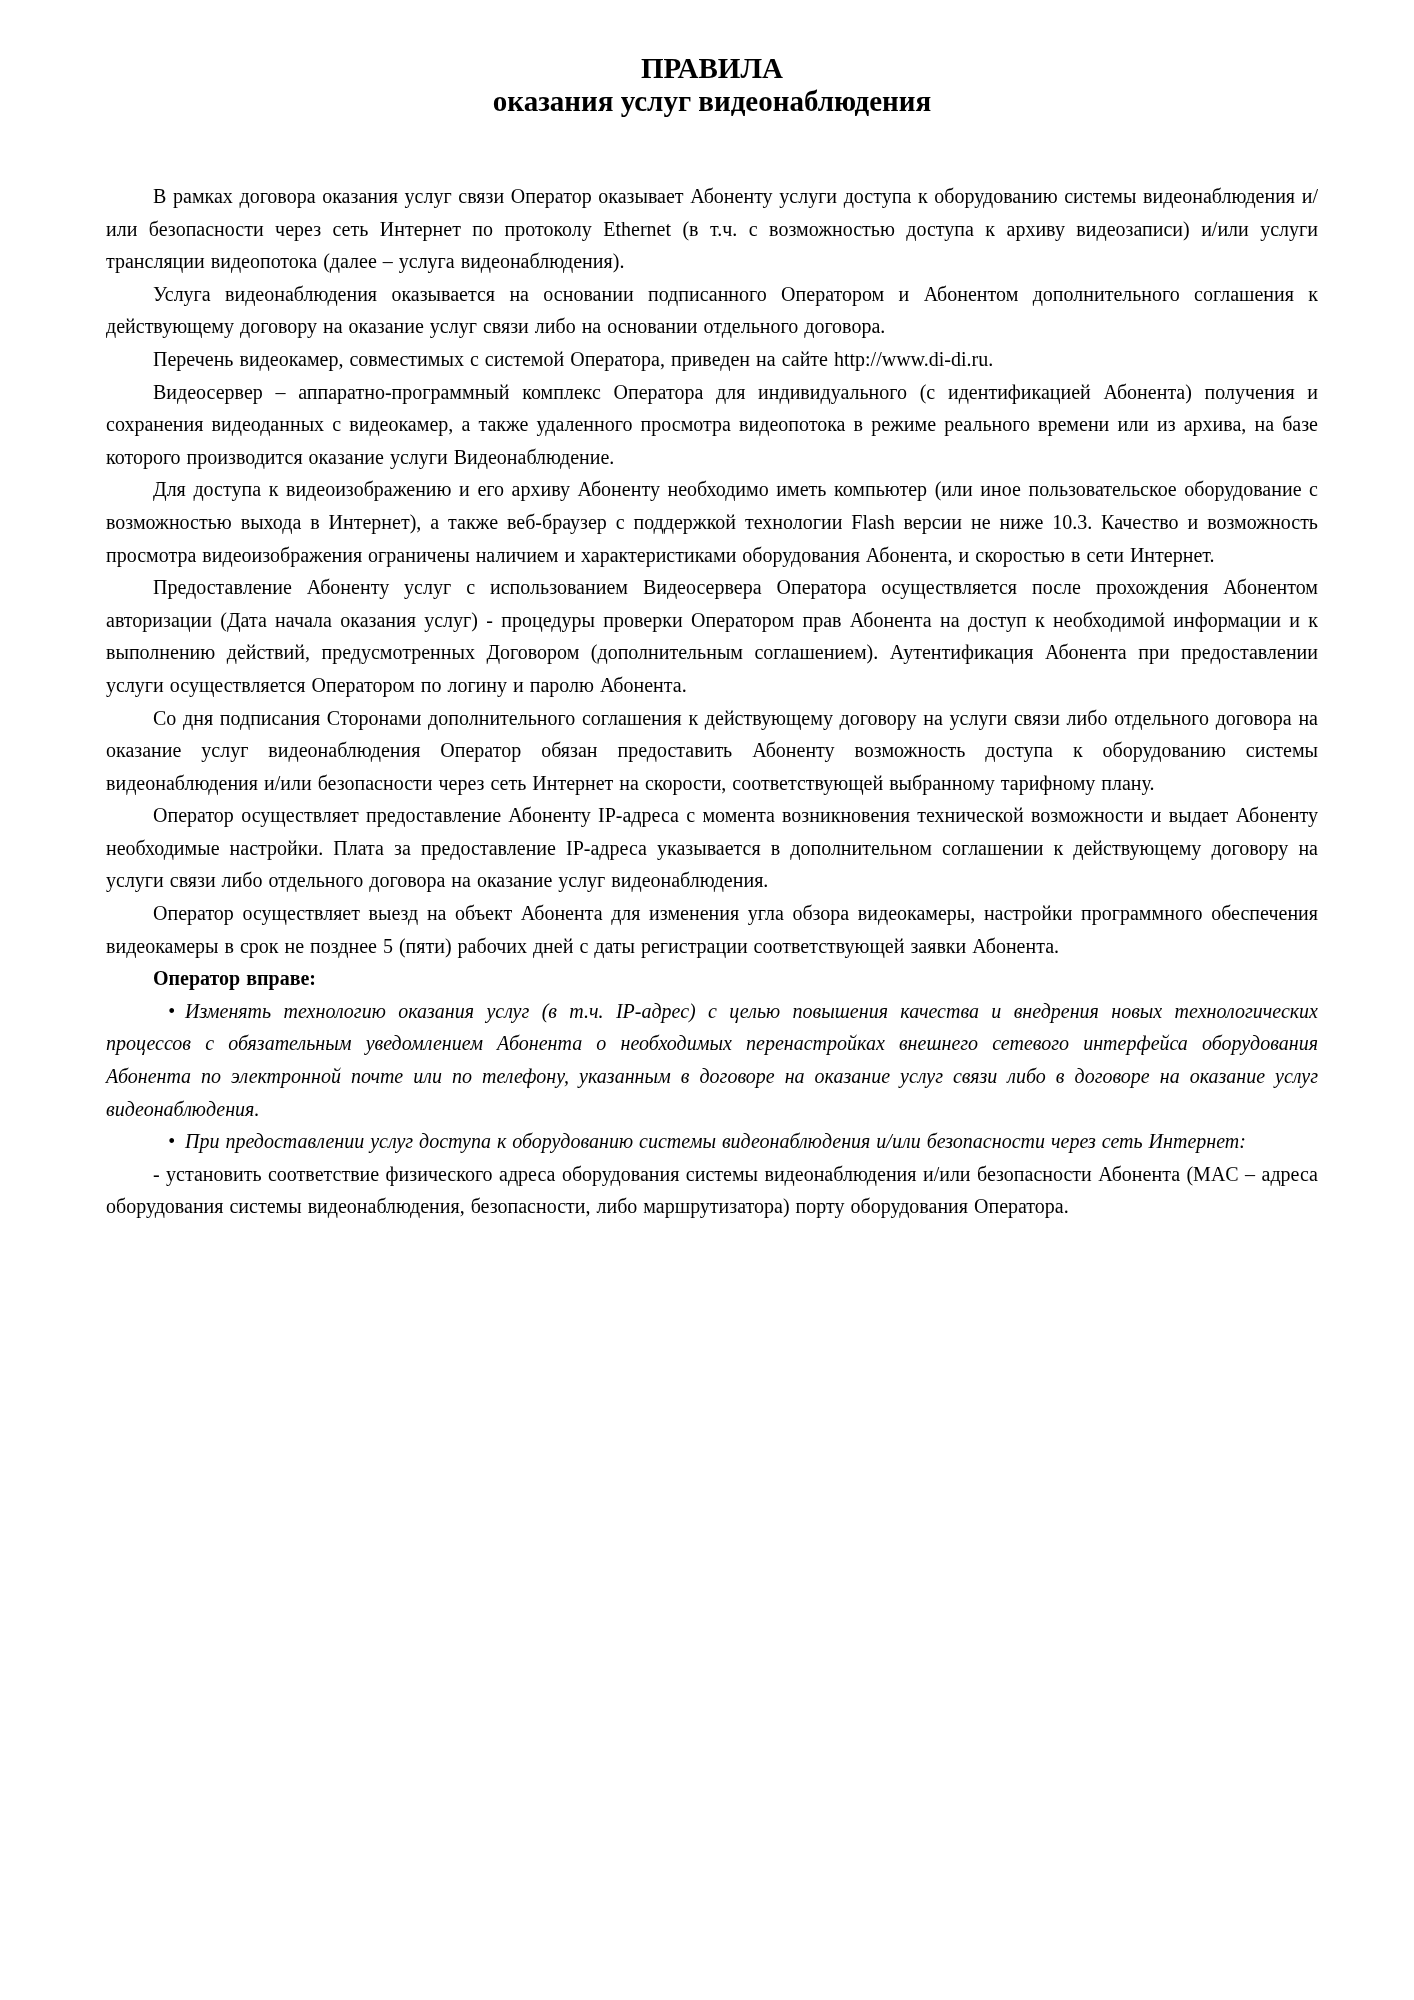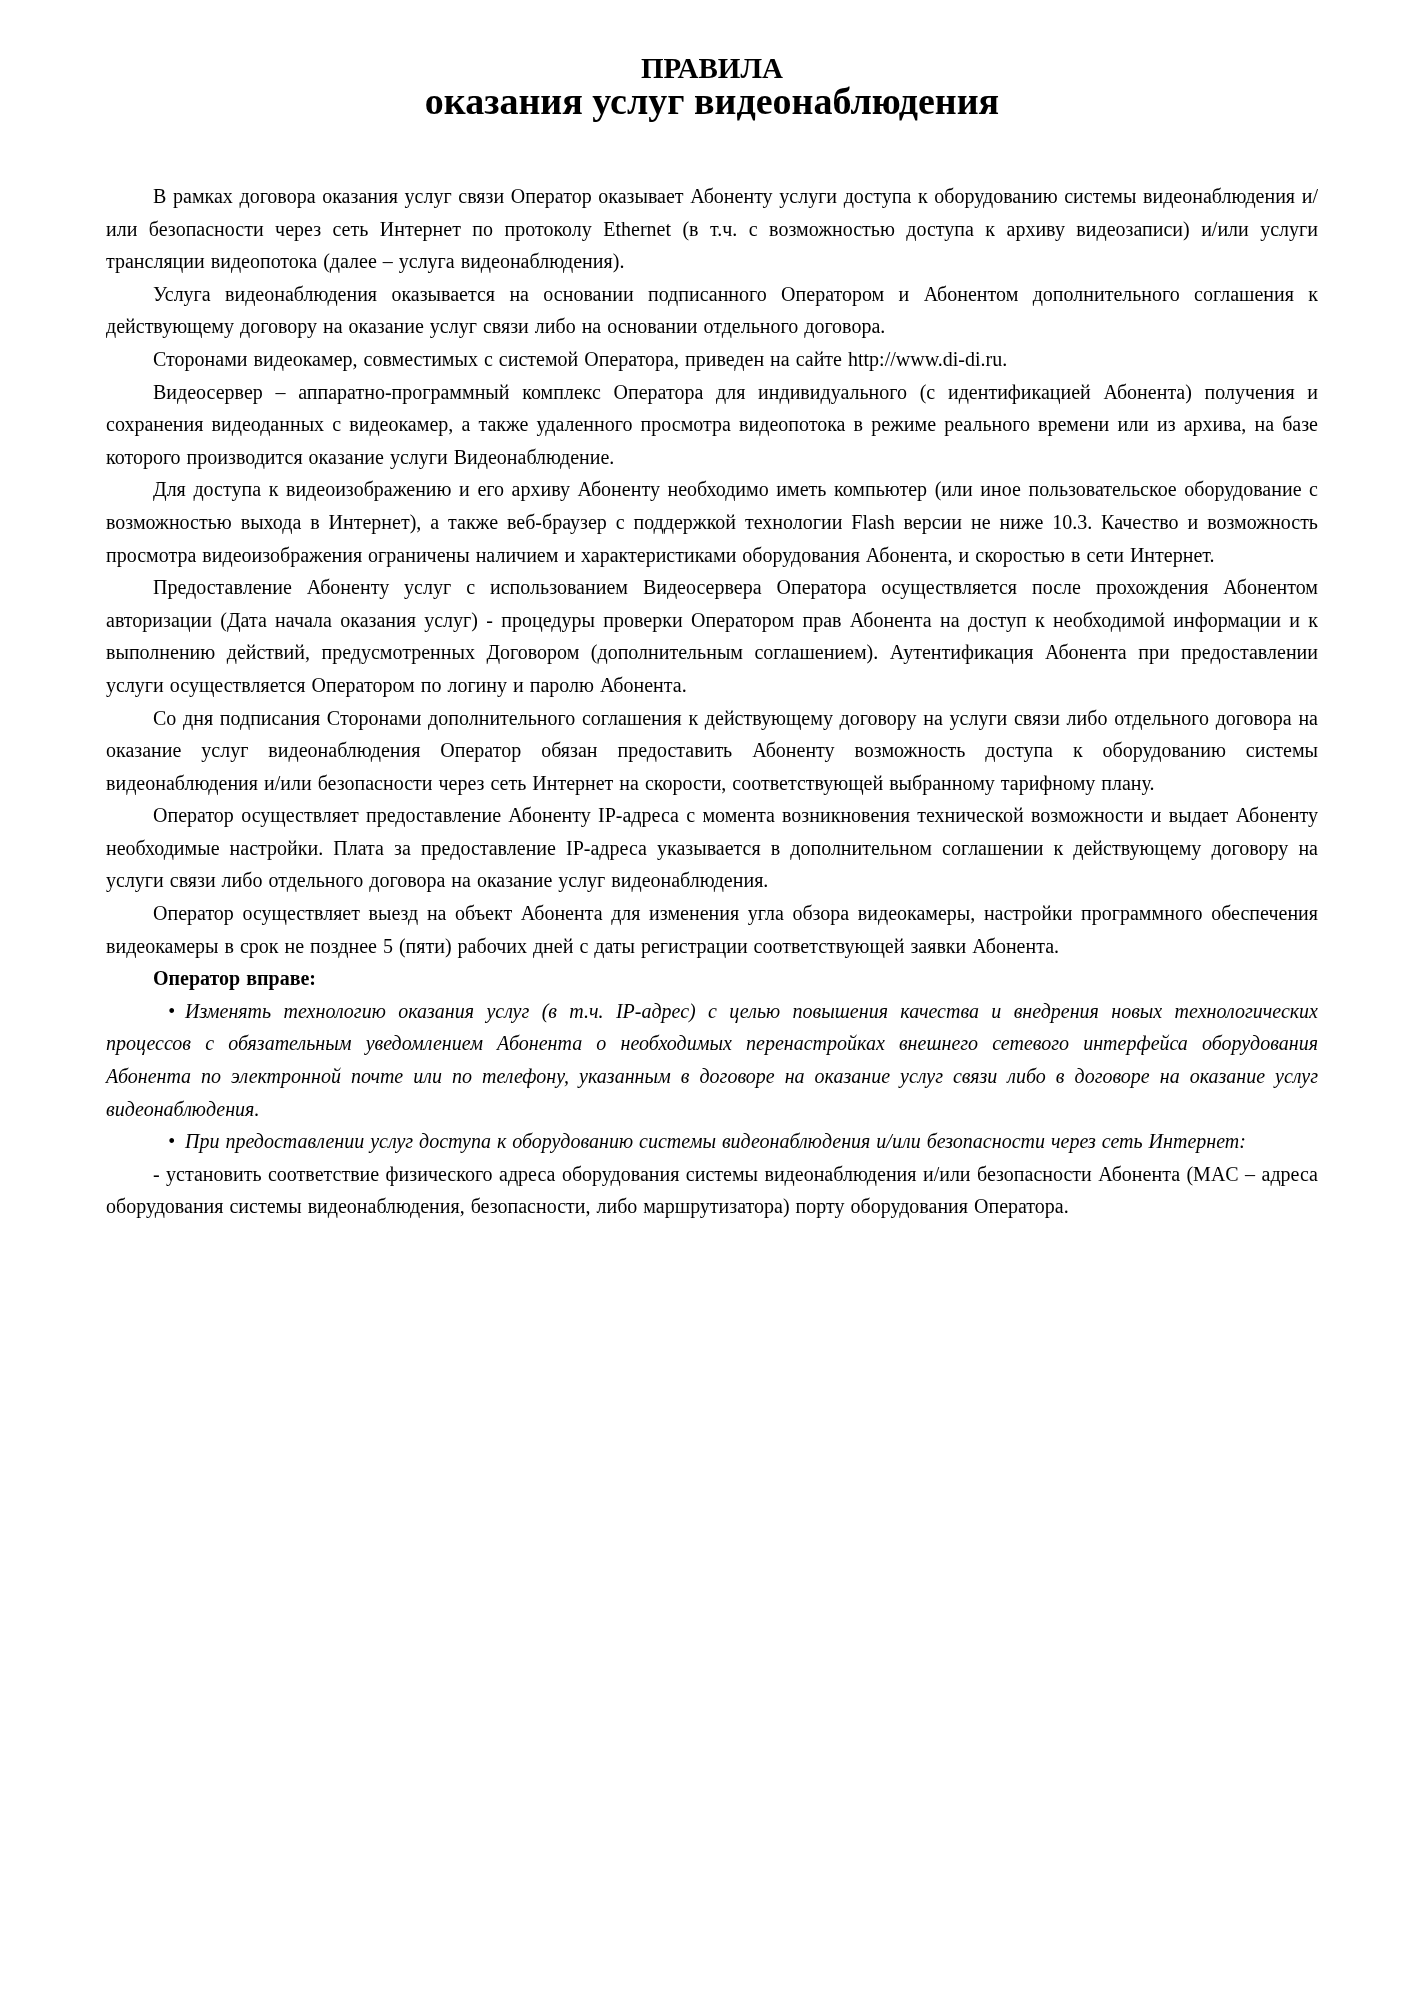--- a/index.html
+++ b/index.html
@@ -10,21 +10,21 @@
     margin: 0 auto;
     background: #ffffff;
     box-sizing: border-box;
     padding: 52px 96px 0 106px;
     font-family: "Liberation Serif", "DejaVu Serif", serif;
     color: #000000;
     overflow: hidden;
   }
   .doc-head { text-align: center; font-weight: bold; margin-bottom: 62px; }
   .doc-head .title    { font-size: 29px; line-height: 33px; }
-  .doc-head .subtitle { font-size: 38px; line-height: 33px; }
+  .doc-head .subtitle { font-size: 29px; line-height: 33px; }
   .doc-body p {
     margin: 0;
     font-size: 20px;
     line-height: 32.6px;
     text-align: justify;
     word-spacing: 1px;
   }
   p.indent  { text-indent: 47px; }
   p.bold-indent { text-indent: 47px; font-weight: bold; }
   p.bullet  { text-indent: 62px; font-style: italic; }
@@ -35,21 +35,21 @@
 
 <div class="page">
   <div class="doc-head">
     <div class="title">ПРАВИЛА</div>
     <div class="subtitle">оказания услуг видеонаблюдения</div>
   </div>
 
   <div class="doc-body">
     <p class="indent">В рамках договора оказания услуг связи Оператор оказывает Абоненту услуги доступа к оборудованию системы видеонаблюдения и/или безопасности через сеть Интернет по протоколу Ethernet (в т.ч. с возможностью доступа к архиву видеозаписи) и/или услуги трансляции видеопотока (далее – услуга видеонаблюдения).</p>
     <p class="indent">Услуга видеонаблюдения оказывается на основании подписанного Оператором и Абонентом дополнительного соглашения к действующему договору на оказание услуг связи либо на основании отдельного договора.</p>
-    <p class="indent">Сторонами видеокамер, совместимых с системой Оператора, приведен на сайте http://www.di-di.ru.</p>
+    <p class="indent">Перечень видеокамер, совместимых с системой Оператора, приведен на сайте http://www.di-di.ru.</p>
     <p class="indent">Видеосервер – аппаратно-программный комплекс Оператора для индивидуального (с идентификацией Абонента) получения и сохранения видеоданных с видеокамер, а также удаленного просмотра видеопотока в режиме реального времени или из архива, на базе которого производится оказание услуги Видеонаблюдение.</p>
     <p class="indent">Для доступа к видеоизображению и его архиву Абоненту необходимо иметь компьютер (или иное пользовательское оборудование с возможностью выхода в Интернет), а также веб-браузер с поддержкой технологии Flash версии не ниже 10.3. Качество и возможность просмотра видеоизображения ограничены наличием и характеристиками оборудования Абонента, и скоростью в сети Интернет.</p>
     <p class="indent">Предоставление Абоненту услуг с использованием Видеосервера Оператора осуществляется после прохождения Абонентом авторизации (Дата начала оказания услуг) - процедуры проверки Оператором прав Абонента на доступ к необходимой информации и к выполнению действий, предусмотренных Договором (дополнительным соглашением). Аутентификация Абонента при предоставлении услуги осуществляется Оператором по логину и паролю Абонента.</p>
     <p class="indent">Со дня подписания Сторонами дополнительного соглашения к действующему договору на услуги связи либо отдельного договора на оказание услуг видеонаблюдения Оператор обязан предоставить Абоненту возможность доступа к оборудованию системы видеонаблюдения и/или безопасности через сеть Интернет на скорости, соответствующей выбранному тарифному плану.</p>
     <p class="indent">Оператор осуществляет предоставление Абоненту IP-адреса с момента возникновения технической возможности и выдает Абоненту необходимые настройки. Плата за предоставление IP-адреса указывается в дополнительном соглашении к действующему договору на услуги связи либо отдельного договора на оказание услуг видеонаблюдения.</p>
     <p class="indent">Оператор осуществляет выезд на объект Абонента для изменения угла обзора видеокамеры, настройки программного обеспечения видеокамеры в срок не позднее 5 (пяти) рабочих дней с даты регистрации соответствующей заявки Абонента.</p>
     <p class="bold-indent">Оператор вправе:</p>
     <p class="bullet"><span class="bullet-marker">•</span><span>Изменять технологию оказания услуг (в т.ч. IP-адрес) с целью повышения качества и внедрения новых технологических процессов с обязательным уведомлением Абонента о необходимых перенастройках внешнего сетевого интерфейса оборудования Абонента по электронной почте или по телефону, указанным в договоре на оказание услуг связи либо в договоре на оказание услуг видеонаблюдения.</span></p>
     <p class="bullet"><span class="bullet-marker">•</span><span>При предоставлении услуг доступа к оборудованию системы видеонаблюдения и/или безопасности через сеть Интернет:</span></p>
     <p class="indent">- установить соответствие физического адреса оборудования системы видеонаблюдения и/или безопасности Абонента (MAC – адреса оборудования системы видеонаблюдения, безопасности, либо маршрутизатора) порту оборудования Оператора.</p>

